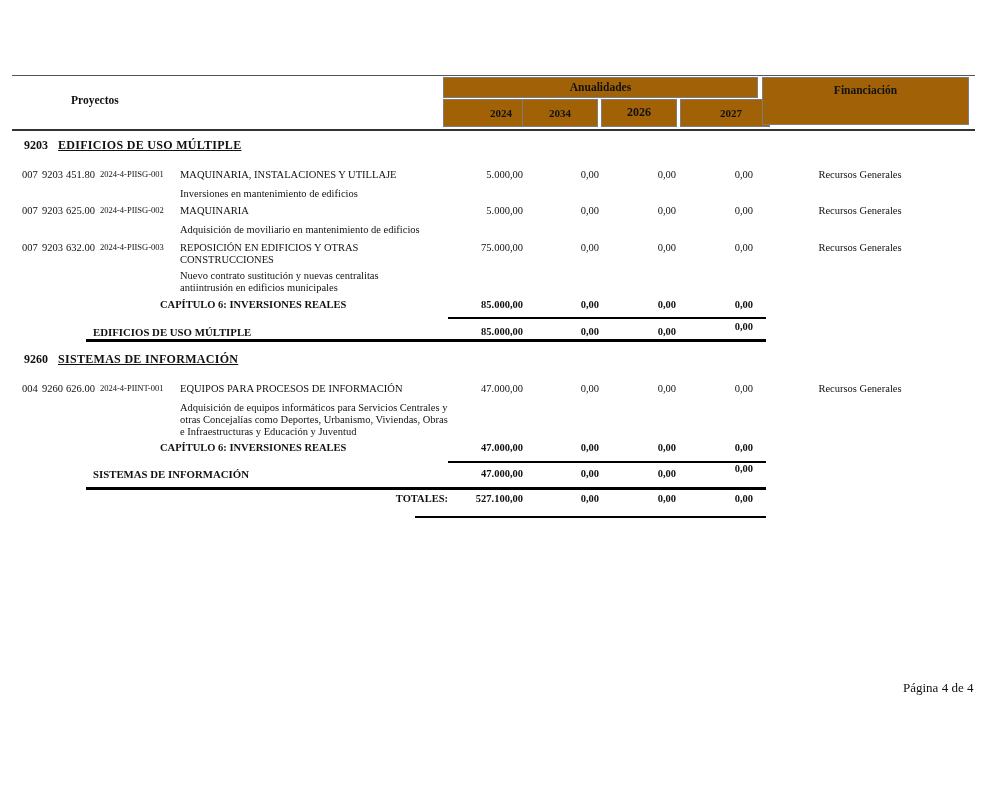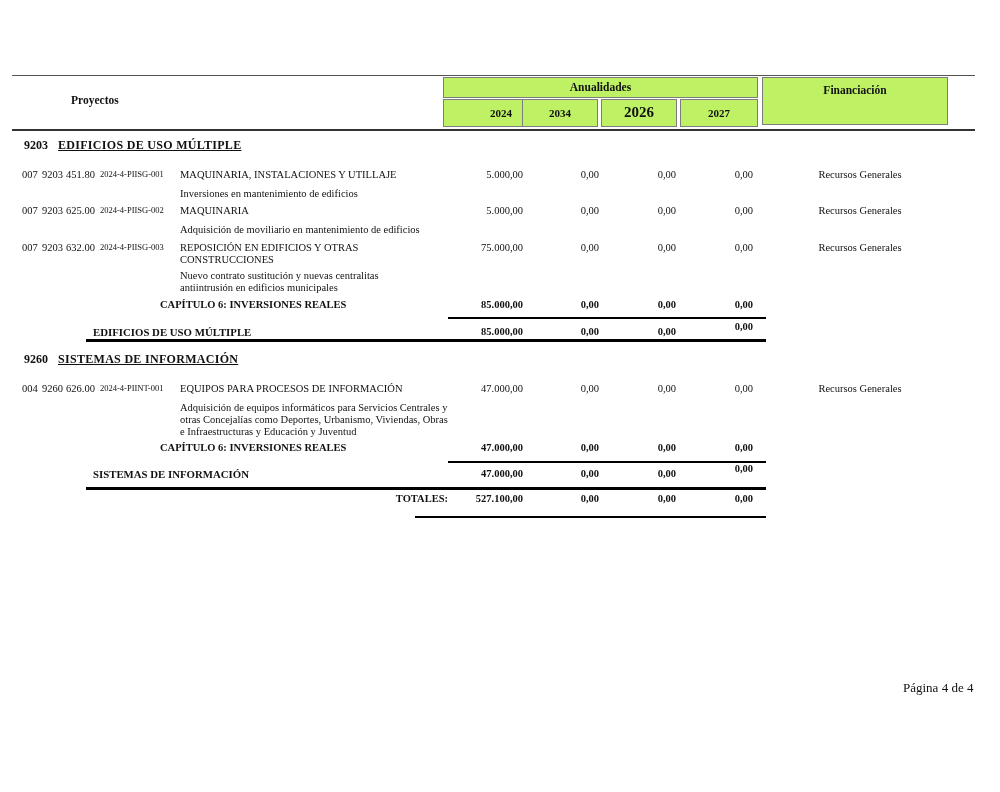--- a/index.html
+++ b/index.html
@@ -1,20 +1,20 @@
 <!DOCTYPE html>
 <html><head>
 <meta charset="utf-8">
 <style>
   html,body{margin:0;padding:0;background:#fff;}
   .page{position:relative;width:1000px;height:792px;background:#fff;overflow:hidden;
         font-family:"Liberation Serif",serif;color:#111;font-size:10.5px;line-height:1.15;}
   .rule{position:absolute;background:#000;}
   .box{position:absolute;border:1px solid #7d7d7d;display:flex;align-items:center;justify-content:center;
-       font-weight:bold;font-size:11.5px;background:#bef264;}
+       font-weight:bold;font-size:11.5px;background:#a16207;}
   .prow{position:absolute;left:0;width:1000px;}
   .cell{position:absolute;top:0;white-space:nowrap;}
   .org{left:22px;}
   .func{left:42px;}
   .econ{left:66px;}
   .proj{left:100px;font-size:8.5px;top:1px;}
   .title{left:180px;width:260px;white-space:normal;line-height:11.5px;}
   .a1{left:428px;width:95px;text-align:right;}
   .a2{left:519px;width:80px;text-align:right;}
   .a3{left:596px;width:80px;text-align:right;}
@@ -34,23 +34,23 @@
 </head>
 <body>
 
 <div class="page">
 
   <div class="rule" style="left:12px;top:75px;width:963px;height:1px;background:#555;"></div>
   <div class="hproy">Proyectos</div>
   <div class="box" style="left:443px;top:77px;width:313px;height:19px;">Anualidades</div>
   <div class="box" style="left:443px;top:99px;width:74px;height:26px;font-size:11px;padding-left:20px;">2024</div>
   <div class="box" style="left:522px;top:99px;width:74px;height:26px;font-size:11px;">2034</div>
-  <div class="box" style="left:601px;top:99px;width:74px;height:26px;font-size:15px;">2026</div>
-  <div class="box" style="left:680px;top:99px;width:76px;height:26px;font-size:11px;">2027</div>
-  <div class="box" style="left:762px;top:77px;width:186px;height:48px;align-items:flex-start;padding-top:6px;box-sizing:border-box;">Financiación</div>
+  <div class="box" style="left:601px;top:99px;width:74px;height:26px;font-size:12px;">2026</div>
+  <div class="box" style="left:680px;top:99px;width:76px;height:26px;font-size:11px;padding-left:12px;">2027</div>
+  <div class="box" style="left:762px;top:77px;width:207px;height:48px;align-items:flex-start;padding-top:6px;box-sizing:border-box;">Financiación</div>
   <div class="rule" style="left:12px;top:129px;width:963px;height:2px;background:#333;"></div>
 
   <div class="seccode" style="top:139px;">9203</div>
   <div class="secname" style="top:139px;">EDIFICIOS DE USO MÚLTIPLE</div>
 
   <div class="prow" style="top:169px;">
     <span class="cell org">007</span>
     <span class="cell func">9203</span>
     <span class="cell econ">451.80</span>
     <span class="cell proj">2024-4-PIISG-001</span>

